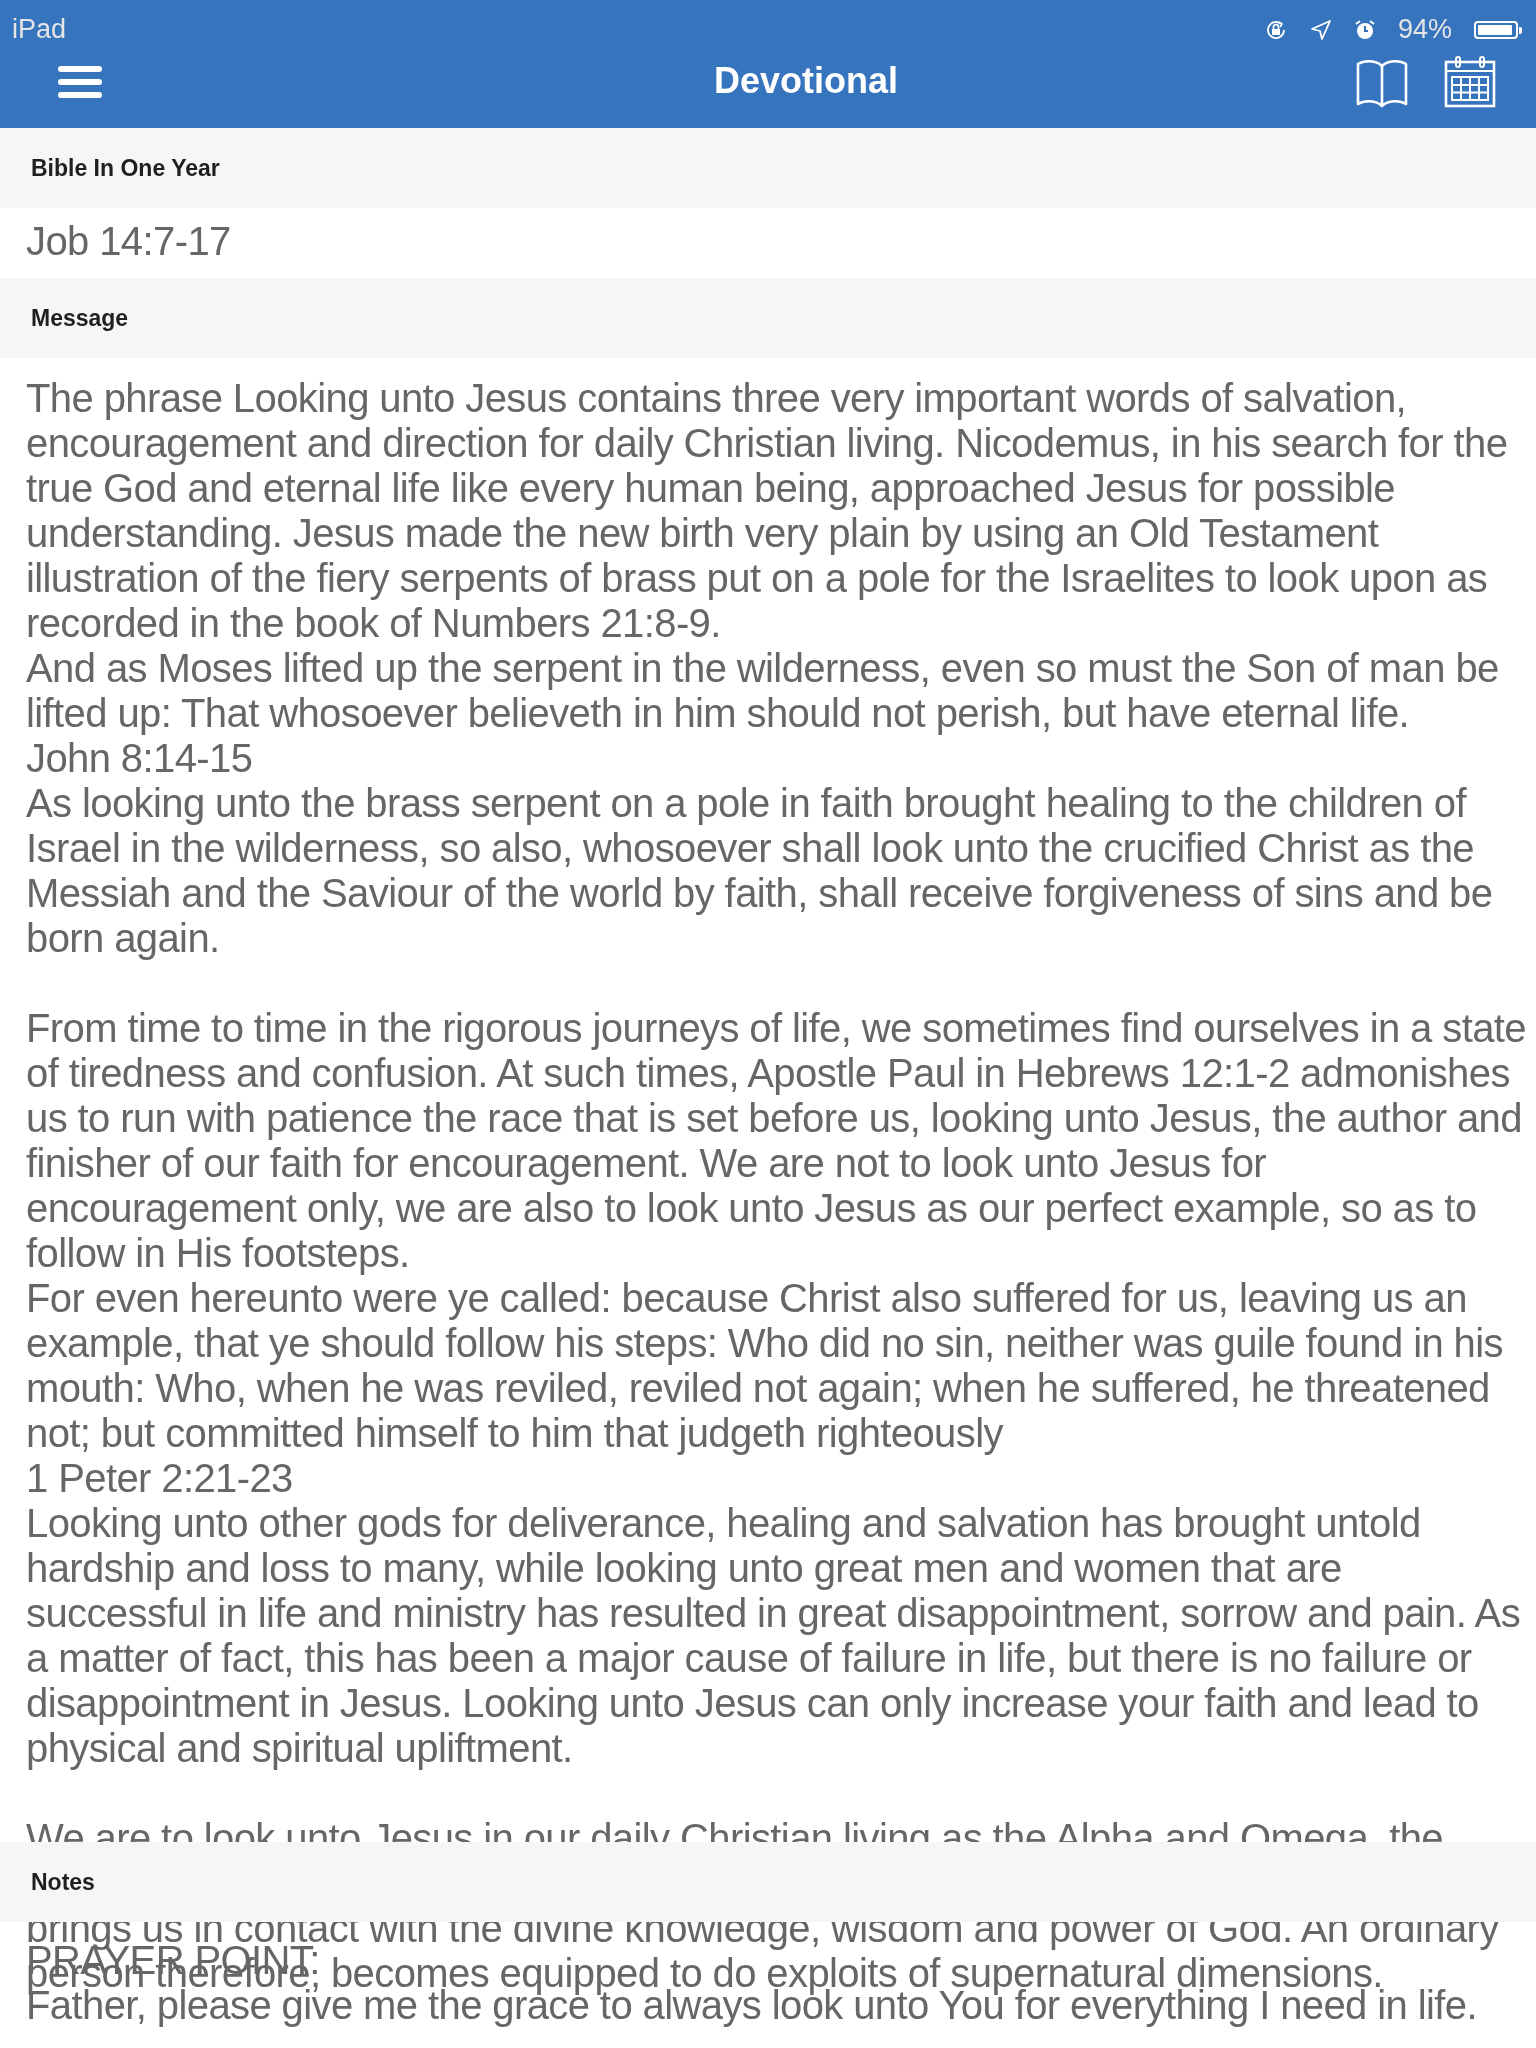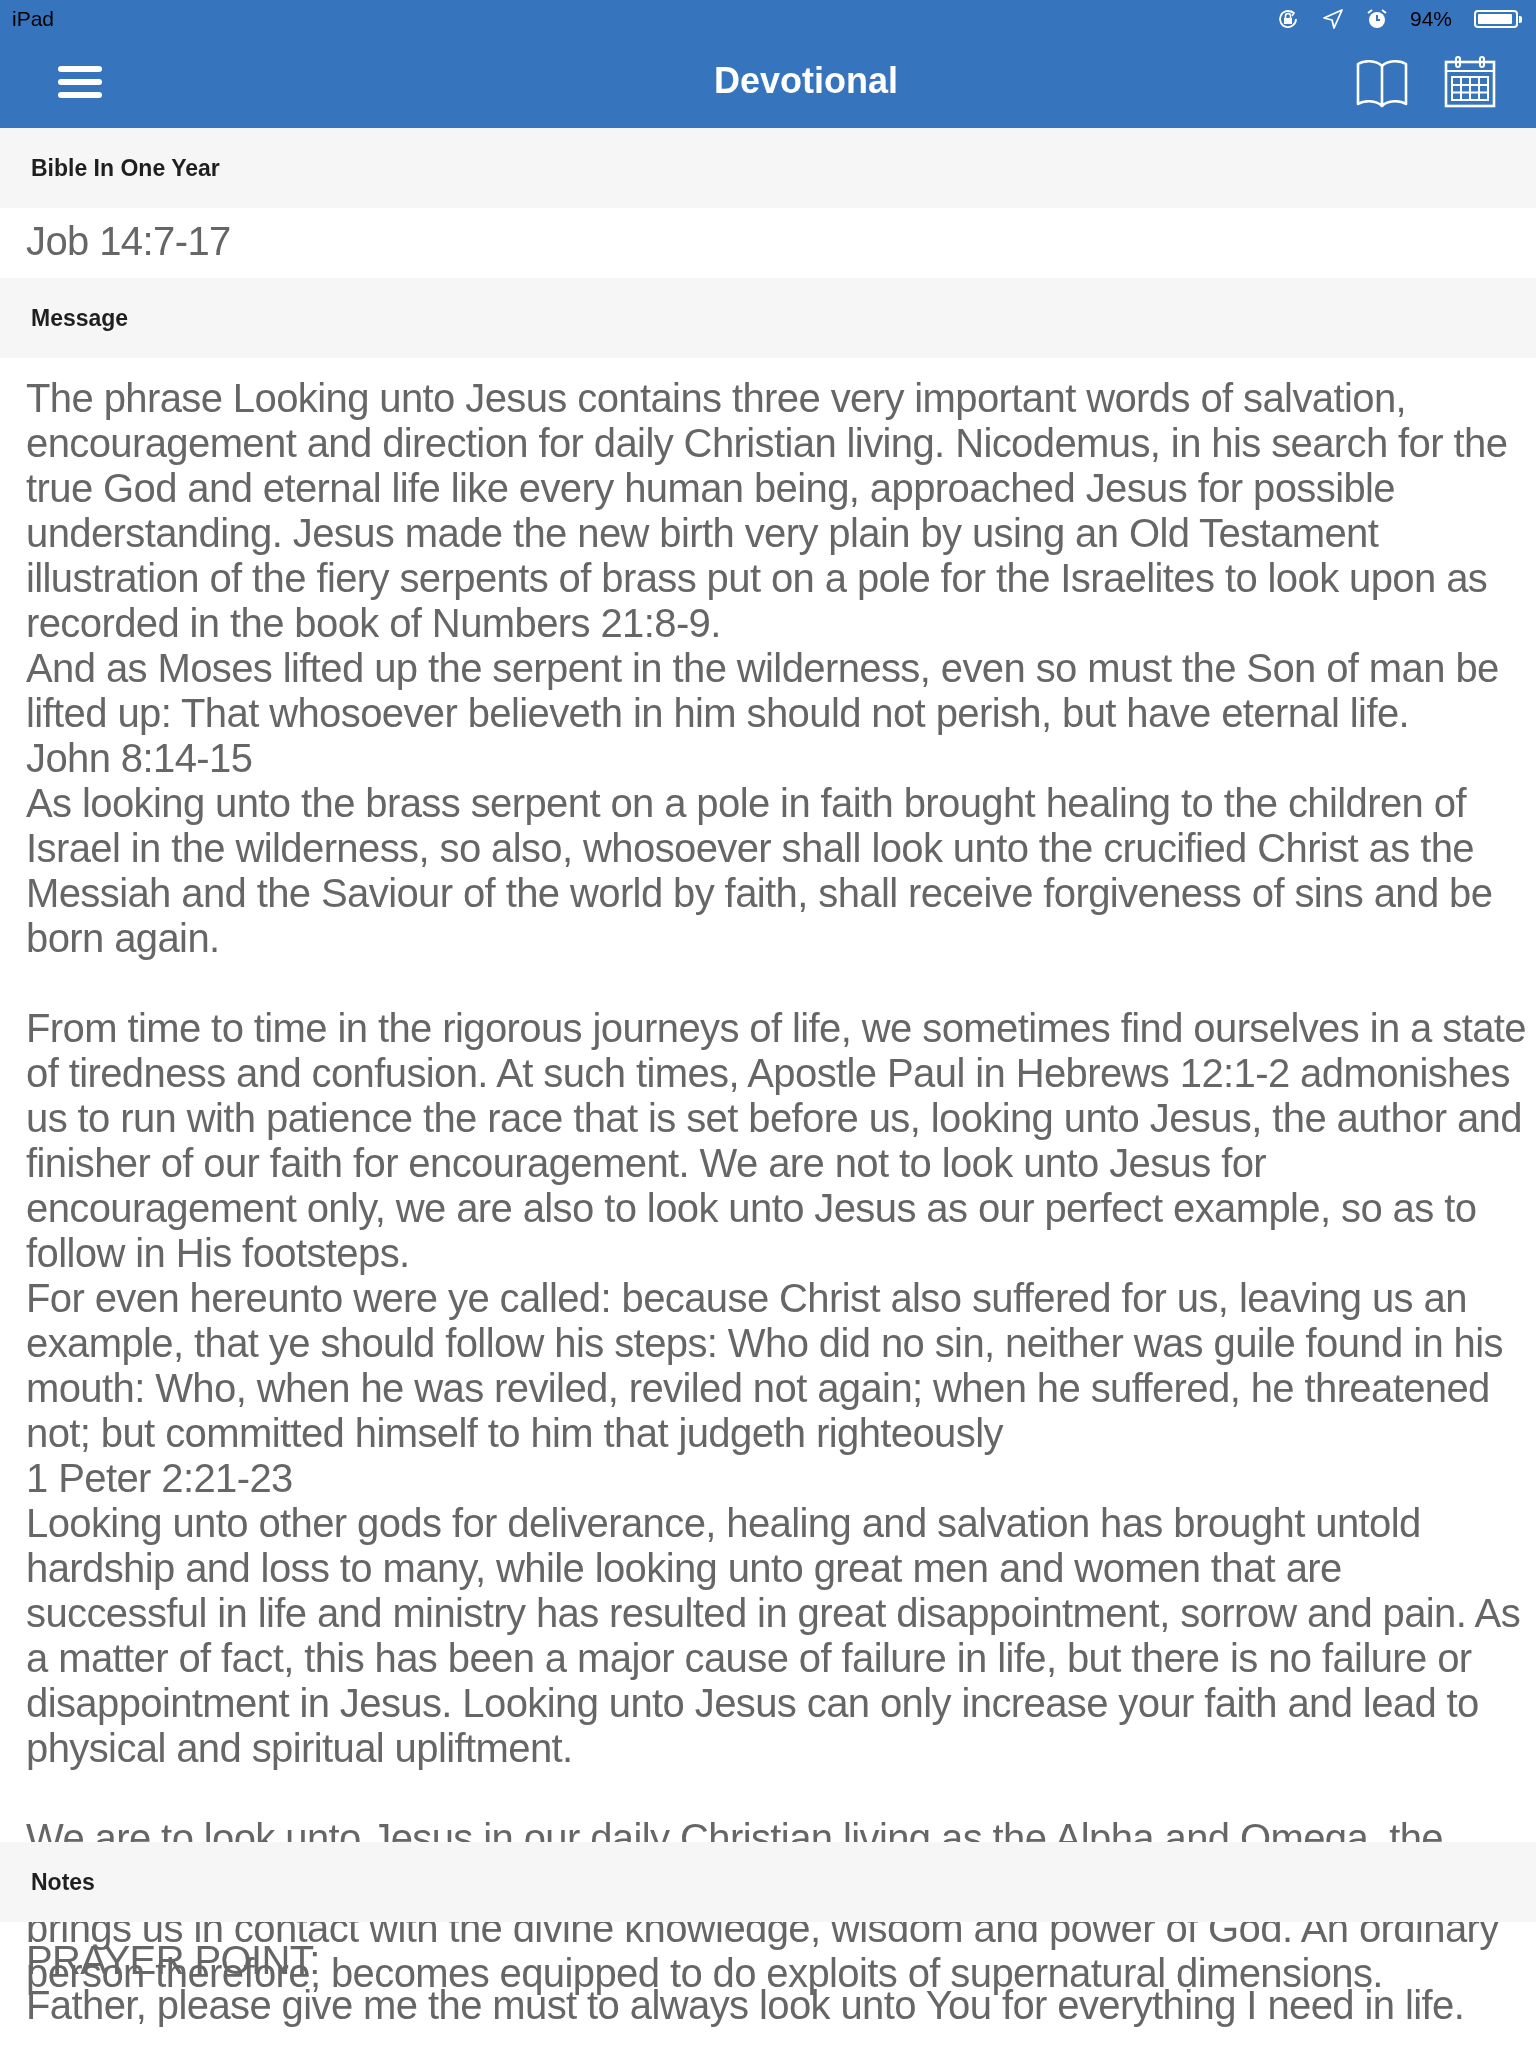--- a/index.html
+++ b/index.html
@@ -7,22 +7,22 @@
     width: 1536px; height: 2048px; overflow: hidden;
     background: #ffffff;
     font-family: "Liberation Sans", sans-serif;
     position: relative;
   }
   .topbar {
     position: absolute; left: 0; top: 0; width: 1536px; height: 128px;
     background: #3774be; color: #fff;
   }
   .status {
-    position: absolute; left: 0; top: 0; width: 100%; height: 40px;
-    font-size: 21px; color: #000000;
+    position: absolute; left: 0; top: 7px; width: 100%; height: 40px;
+    font-size: 27px; color: #e5e5e5;
   }
   .status .carrier { position: absolute; left: 12px; top: 7px; }
   .status .time { position: absolute; left: 0; width: 100%; top: 7px; text-align: center; }
   .status .right { position: absolute; right: 18px; top: 7px; display: flex; align-items: center; gap: 22px; }
   .battery { width: 44px; height: 18px; border: 2px solid #fff; border-radius: 4px; position: relative; box-sizing: border-box; padding: 2px; }
   .battery .fill { height: 100%; background: #fff; border-radius: 1px; }
   .battery::after { content: ""; position: absolute; right: -6px; top: 4px; width: 3px; height: 7px; background: #fff; border-radius: 0 2px 2px 0; }
   .navbar { position: absolute; left: 0; top: 40px; width: 100%; height: 88px; }
   .menu-btn { position: absolute; left: 58px; top: 26px; width: 44px; height: 36px; cursor: pointer; }
   .menu-btn span { display: block; height: 6px; background: #fff; border-radius: 3px; margin-bottom: 7px; }
@@ -110,14 +110,14 @@
     <p>For even hereunto were ye called: because Christ also suffered for us, leaving us an example, that ye should follow his steps: Who did no sin, neither was guile found in his mouth: Who, when he was reviled, reviled not again; when he suffered, he threatened not; but committed himself to him that judgeth righteously</p>
     <p>1 Peter 2:21-23</p>
     <p>Looking unto other gods for deliverance, healing and salvation has brought untold hardship and loss to many, while looking unto great men and women that are successful in life and ministry has resulted in great disappointment, sorrow and pain. As a matter of fact, this has been a major cause of failure in life, but there is no failure or disappointment in Jesus. Looking unto Jesus can only increase your faith and lead to physical and spiritual upliftment.</p>
     <p class="gap"></p>
     <p>We are to look unto Jesus in our daily Christian living as the Alpha and Omega, the Beginning and the End who provides us with direction through His Word. This also brings us in contact with the divine knowledge, wisdom and power of God. An ordinary person therefore, becomes equipped to do exploits of supernatural dimensions.</p>
   </div>
 
 <div class="section-header" style="top:1842px;">Notes</div>
 <div class="body-text" id="notes-body" style="top:1938px;">
     <p>PRAYER POINT:</p>
-    <p>Father, please give me the must to always look unto You for everything I need in life.</p>
+    <p>Father, please give me the grace to always look unto You for everything I need in life.</p>
   </div>
 
 </body></html>

